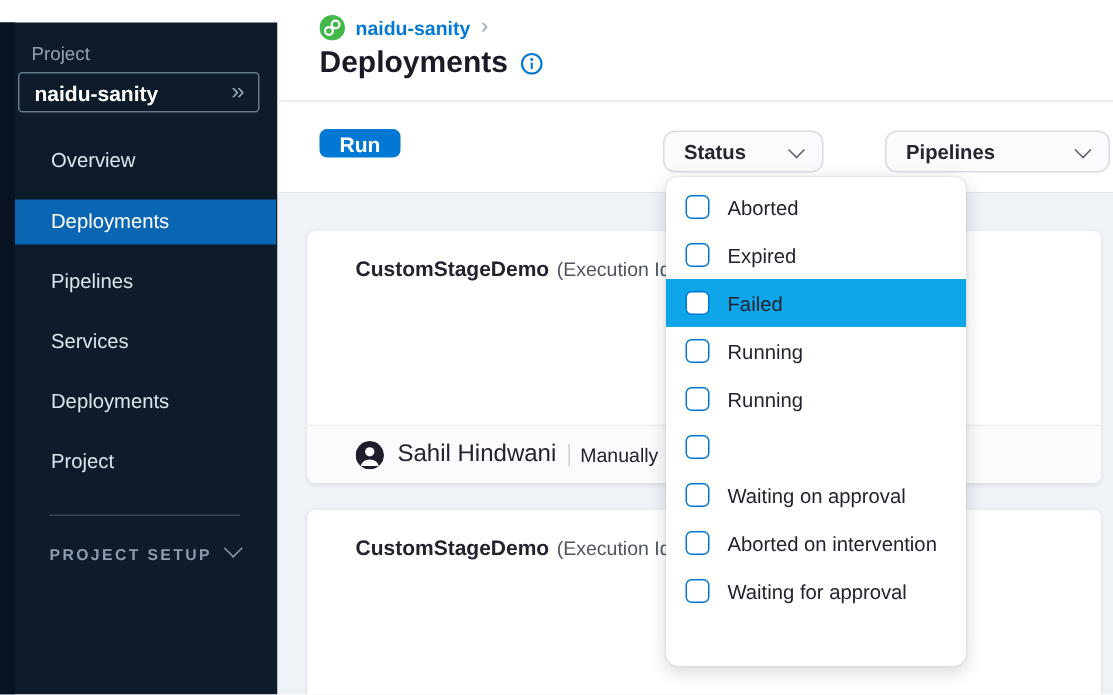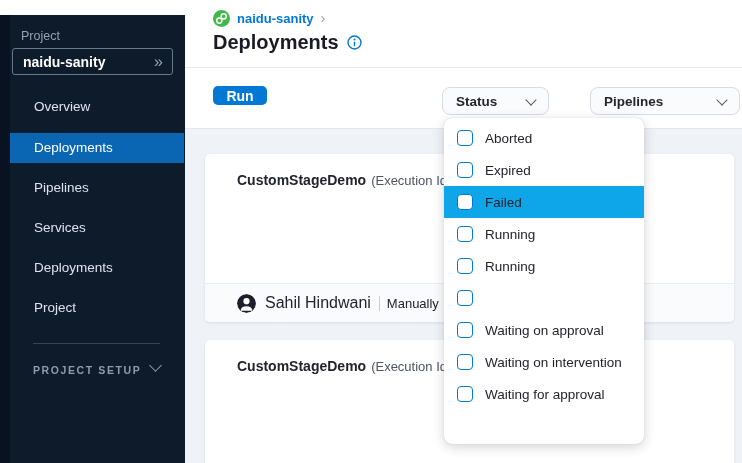--- a/index.html
+++ b/index.html
@@ -193,21 +193,21 @@
       </div>
     <div class="opt">
         <span class="cb"></span>
       </div>
     <div class="opt">
         <span class="cb"></span>
         <span>Waiting on approval</span>
       </div>
     <div class="opt">
         <span class="cb"></span>
-        <span>Waiting on intervention</span>
+        <span>Aborted on intervention</span>
       </div>
     <div class="opt">
         <span class="cb"></span>
         <span>Waiting for approval</span>
       </div>
   </div>
 
 </div>
 
 </body></html>

